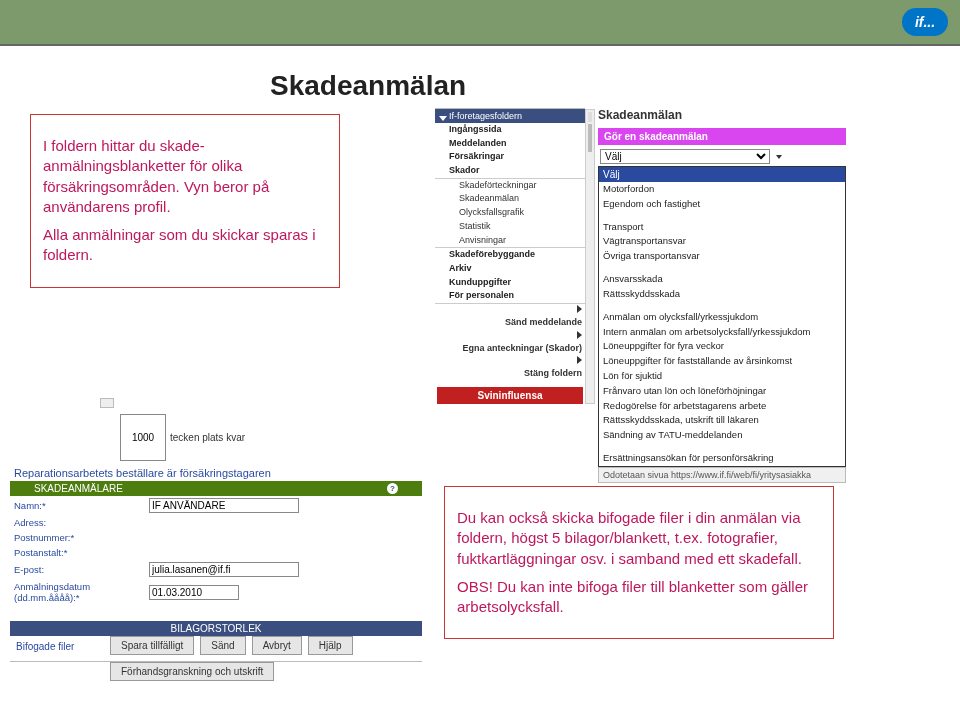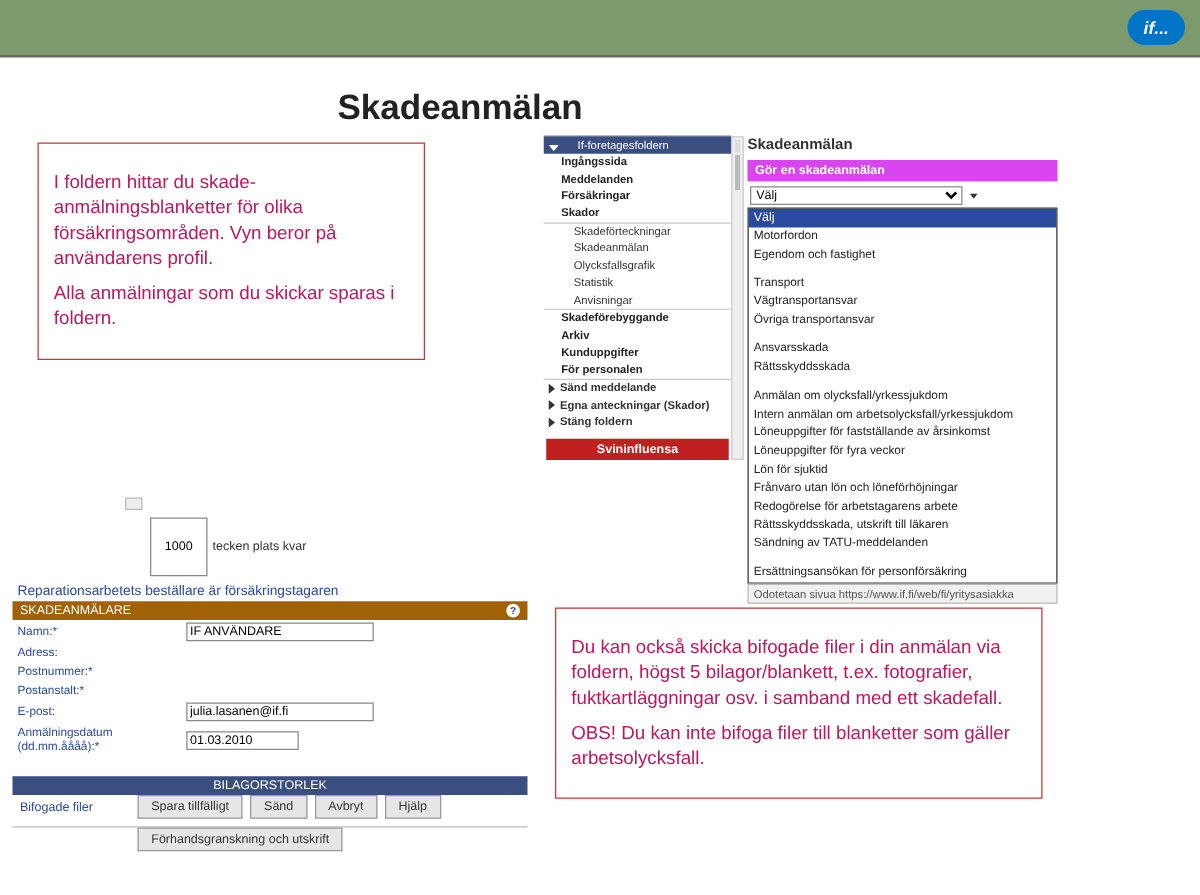--- a/index.html
+++ b/index.html
@@ -69,31 +69,31 @@
     font-size: 9px;
     color: #222;
   }
   .sidebar .hdr {
     background: #3a4e80;
     color: #fff;
     font-size: 9px;
     padding: 2px 4px;
     display: flex;
     align-items: flex-end;
-    gap: 15px;
+    gap: 2px;
   }
   .tri { display:inline-block; width:0;height:0; }
   .tri-down { border-left:4px solid transparent;border-right:4px solid transparent;border-top:5px solid currentColor; }
   .tri-right { border-top:4px solid transparent;border-bottom:4px solid transparent;border-left:5px solid currentColor; }
   .sidebar ul { list-style:none; }
   .sidebar li { padding: 1px 3px 1px 14px; line-height: 1.3; }
   .sidebar li.bold { font-weight: bold; padding-left: 14px; }
   .sidebar li.sub { padding-left: 24px; font-weight: normal; color:#333; }
   .sidebar li.sep { border-bottom:1px solid #ccc; }
-  .sidebar .actlist li { display:flex; gap:4px; align-items:center; padding-left:4px; color:#333; font-weight:bold;}
+  .sidebar .actlist li { display:flex; gap:4px; align-items:flex-end; padding-left:4px; color:#333; font-weight:bold;flex-direction:column;}
   .sidebar .actlist .tri { color:#333; }
   .sidebar .redbar { background:#c02020; color:#fff; text-align:center; font-weight:bold; padding:3px 0; margin:6px 2px 0 2px; font-size:10px;}
   .scrollhint { position:absolute; right:-10px; top:0; bottom:0; width:10px; background:#eee; border:1px solid #ccc;}
   .scrollhint::before{content:"";position:absolute;top:2px;left:2px;right:2px;height:10px;background:#ddd;}
   .scrollhint::after{content:"";position:absolute;top:14px;left:2px;right:2px;height:28px;background:#bbb;}
 
   
   .rightpanel {
     position: absolute;
     top: 108px;
@@ -115,21 +115,21 @@
   
   .formleft {
     position: absolute;
     top: 410px;
     left: 10px;
     width: 412px;
     font-size: 10px;
     color: #333;
   }
   .formleft .boxcount { display:flex; align-items:center; gap:4px; margin:4px 0 6px 110px;}
-  .formleft .bluehead { background:#a16207; color:#fff; font-size:10px; padding:2px 6px; display:flex; justify-content:space-between; align-items:center;}
+  .formleft .bluehead { background:#4d7c0f; color:#fff; font-size:10px; padding:2px 24px; display:flex; justify-content:space-between; align-items:center;}
   .formleft .bluehead .q { background:#fff;color:#3a4e80;border-radius:50%;width:11px;height:11px;display:inline-flex;align-items:center;justify-content:center;font-size:8px;font-weight:bold;}
   .formleft .frow { display:flex; align-items:center; padding:2px 4px; }
   .formleft .frow .lab { width:135px; color:#2a4aa0; font-size:9.5px;}
   .formleft .frow .val { flex:1; }
   .formleft input.txt { width: 150px; border:1px solid #888; font-size:10px; padding:1px 2px;}
   .bluehead2 { background:#3a4e80; color:#fff; font-size:10px; padding:2px 8px; display:flex; justify-content:center; margin-top:16px;}
   .attachrow { padding:5px 6px; color:#2a4aa0; font-size:10px; }
   .greyrule { height:1px;background:#bbb;margin:4px 0;}
   .btnrow { position:absolute; top:636px; left:110px; display:flex; gap:6px;}
   .btnrow2 { position:absolute; top:662px; left:110px; display:flex; gap:6px;}
@@ -214,22 +214,22 @@
     <div class="blank"></div>
     <div class="item">Transport</div>
     <div class="item">Vägtransportansvar</div>
     <div class="item">Övriga transportansvar</div>
     <div class="blank"></div>
     <div class="item">Ansvarsskada</div>
     <div class="item">Rättsskyddsskada</div>
     <div class="blank"></div>
     <div class="item">Anmälan om olycksfall/yrkessjukdom</div>
     <div class="item">Intern anmälan om arbetsolycksfall/yrkessjukdom</div>
+    <div class="item">Löneuppgifter för fyra veckor</div>
     <div class="item">Löneuppgifter för fastställande av årsinkomst</div>
-    <div class="item">Löneuppgifter för fyra veckor</div>
     <div class="item">Lön för sjuktid</div>
     <div class="item">Frånvaro utan lön och löneförhöjningar</div>
     <div class="item">Redogörelse för arbetstagarens arbete</div>
     <div class="item">Rättsskyddsskada, utskrift till läkaren</div>
     <div class="item">Sändning av TATU-meddelanden</div>
     <div class="blank"></div>
     <div class="item">Ersättningsansökan för personförsäkring</div>
   </div>
   <div class="statusbar">Odotetaan sivua https://www.if.fi/web/fi/yritysasiakka</div>
 </div>

